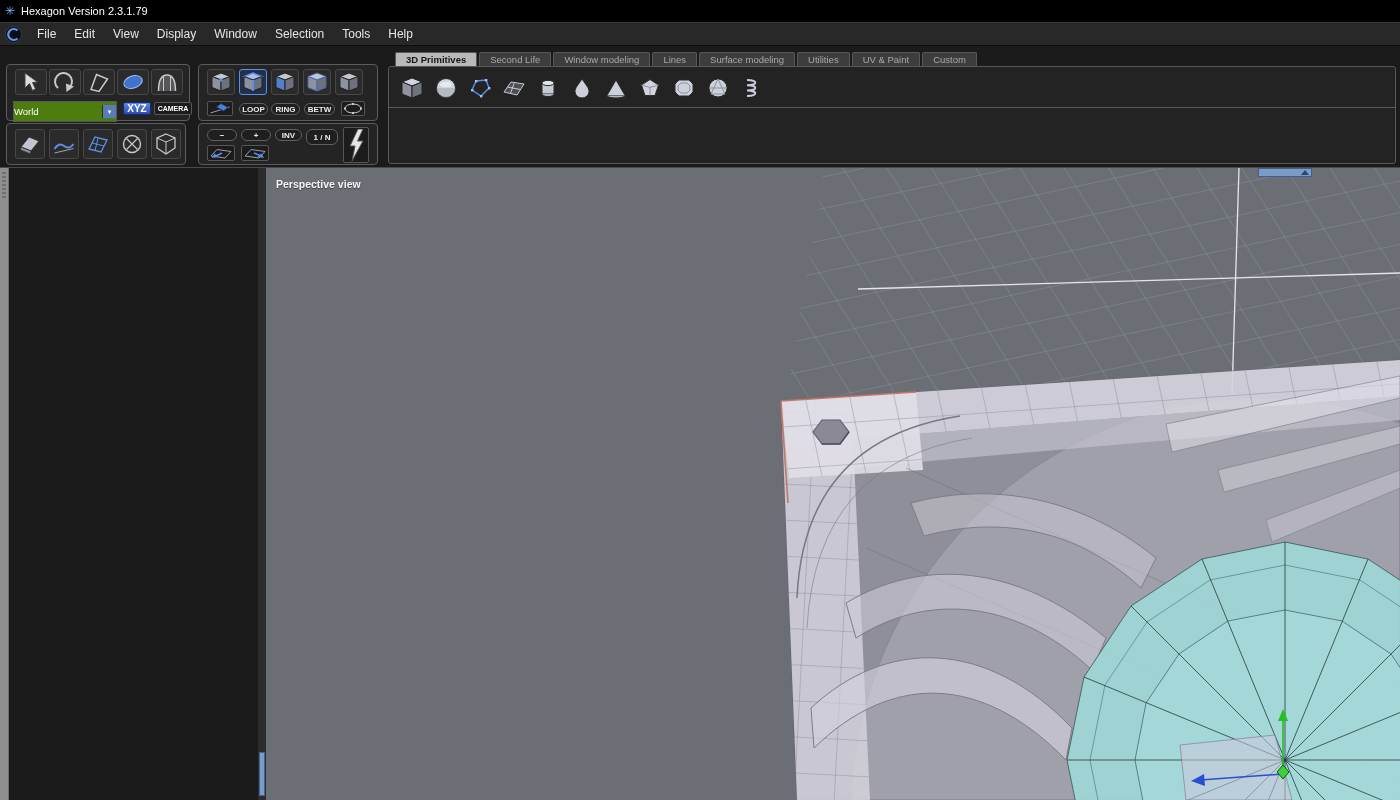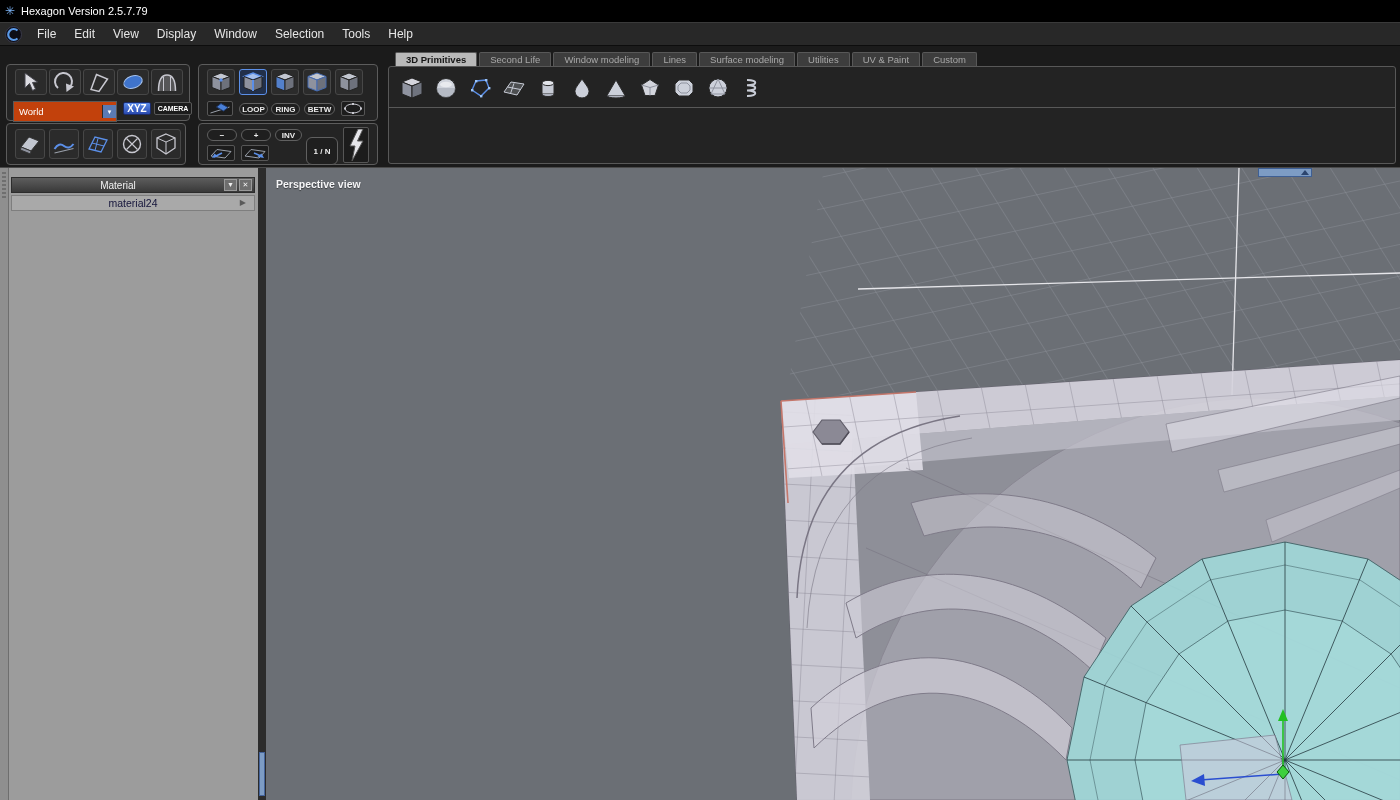--- a/index.html
+++ b/index.html
@@ -37,22 +37,22 @@
   #r3box1{left:6px;top:77px;width:180px;height:42px}
   #r3box2{left:198px;top:77px;width:180px;height:42px}
 
   .itile{position:absolute;width:32px;height:26px;display:flex;align-items:center;justify-content:center;
     background:#2b2b2b;border:1px solid #474747;border-radius:3px}
   .ctile{position:absolute;width:28px;height:26px;display:flex;align-items:center;justify-content:center;
     background:#2b2b2b;border:1px solid #474747;border-radius:3px}
   .ctile.active{border:1px solid #5b8fe8;background:#22304a}
   .stile{position:absolute;display:flex;align-items:center;justify-content:center;background:#1c1c1c;border:1px solid #565656;border-radius:2px}
 
-  .world-select{position:absolute;left:6px;top:36px;width:104px;height:21px;background:#c2410c;border:1px solid #585858;
-    display:flex;align-items:center;color:#fff;font-size:9.5px;padding-left:5px}
+  .world-select{position:absolute;left:6px;top:36px;width:104px;height:21px;background:#4d7c0f;border:1px solid #585858;
+    display:flex;align-items:center;color:#fff;font-size:9.5px;}
   .world-arrow{margin-left:auto;width:14px;height:13px;background:#5b7bb4;color:#fff;font-size:6px;
     display:flex;align-items:center;justify-content:center;border-left:1px solid #2c2c2c}
   .btn-xyz{position:absolute;left:116px;top:37px;width:28px;height:13px;background:linear-gradient(#5a8ae8,#2a4ab0);
     border:1px solid #1a2a6a;color:#fff;font-size:10px;font-weight:bold;display:flex;align-items:center;justify-content:center;border-radius:2px}
   .btn-camera{position:absolute;left:147px;top:37px;width:38px;height:13px;background:#1c1c1c;border:1px solid #585858;
     color:#fff;font-size:7px;font-weight:bold;display:flex;align-items:center;justify-content:center;border-radius:2px}
 
   .tbtn{position:absolute;background:#1f1f1f;border:1px solid #606060;color:#ececec;font-size:8px;font-weight:bold;
     display:flex;align-items:center;justify-content:center;border-radius:6px;white-space:nowrap}
 
@@ -82,21 +82,21 @@
   .vp-scroll .tri{position:absolute;right:2px;top:1px;width:0;height:0;border-left:4px solid rgba(0,0,0,0);
     border-right:4px solid rgba(0,0,0,0);border-bottom:5px solid #2c456e}
 </style>
 </head>
 <body>
 
 <div id="app">
 
   <div class="titlebar">
     <span class="title-icon">✳</span>
-    <span>Hexagon Version 2.5.7.79</span>
+    <span>Hexagon Version 2.3.1.79</span>
   </div>
 
   <div class="menubar">
     <span class="app-logo">
       <svg width="17" height="17">
           <circle cx="8.5" cy="8.5" r="8" fill="#0d0d16" stroke="#3a3a4a"></circle>
           <path d="M12.5,4.5 A5.5,5.5 0 1 0 12.5,12.5" fill="none" stroke="#5a9ae8" stroke-width="2.2"></path>
         </svg>
     </span>
     <span class="menu-item">File</span>
@@ -327,21 +327,21 @@
             <polygon points="12,2 21,6 21,16 12,22 3,16 3,6" fill="none" stroke="#c8c8d0" stroke-width="1.3"></polygon>
             <path d="M3,6 L12,10 L21,6 M12,10 L12,22" fill="none" stroke="#c8c8d0"></path>
           </svg>
         </span>
     </div>
 
     <div class="groupbox" id="r3box2">
       <span class="tbtn" style="left:8px;top:5px;width:30px;height:12px">−</span>
       <span class="tbtn" style="left:42px;top:5px;width:30px;height:12px">+</span>
       <span class="tbtn" style="left:76px;top:5px;width:27px;height:12px">INV</span>
-      <span class="tbtn" style="left:107px;top:13px;width:32px;height:28px">1 / N</span>
+      <span class="tbtn" style="left:107px;top:5px;width:32px;height:16px">1 / N</span>
       <span class="stile" style="left:8px;top:21px;width:28px;height:16px">
           <svg width="24" height="12">
             <polygon points="2,9 8,2.5 22,4.5 16,11" fill="none" stroke="#9aa0aa"></polygon>
             <path d="M5,10 L13,6" stroke="#5b8fe8" stroke-width="1.6"></path>
             <polygon points="3,11 9,9.5 5.5,6.5" fill="#5b8fe8"></polygon>
           </svg>
         </span>
       <span class="stile" style="left:42px;top:21px;width:28px;height:16px">
           <svg width="24" height="12">
             <polygon points="2,9 8,2.5 22,4.5 16,11" fill="none" stroke="#9aa0aa"></polygon>
@@ -356,31 +356,20 @@
         </span>
     </div>
   </div>
 
   <div class="main">
 
     <div class="gutter">
       <div class="grip"></div>
     </div>
 
-    <div class="panel">
-      <div class="panel-header">
-        <span class="ph-title">Material</span>
-        <span class="ph-btn"><span>▼</span></span>
-        <span class="ph-btn"><span>✕</span></span>
-      </div>
-      <div class="mat-item">
-        <span>material24</span>
-        <span class="mat-arrow">▶</span>
-      </div>
-    </div>
 
     <div class="vsplit">
       <div class="vthumb"></div>
     </div>
 
     <div class="viewport">
       <svg class="scene" width="1134" height="632" viewBox="0 0 1134 632">
         <defs>
           <pattern id="gridp" width="40" height="31" patternUnits="userSpaceOnUse" patternTransform="rotate(-12) skewX(20)">
             <path d="M40,0 H0 V31" fill="none" stroke="#8a8e96" stroke-width="1"></path>

